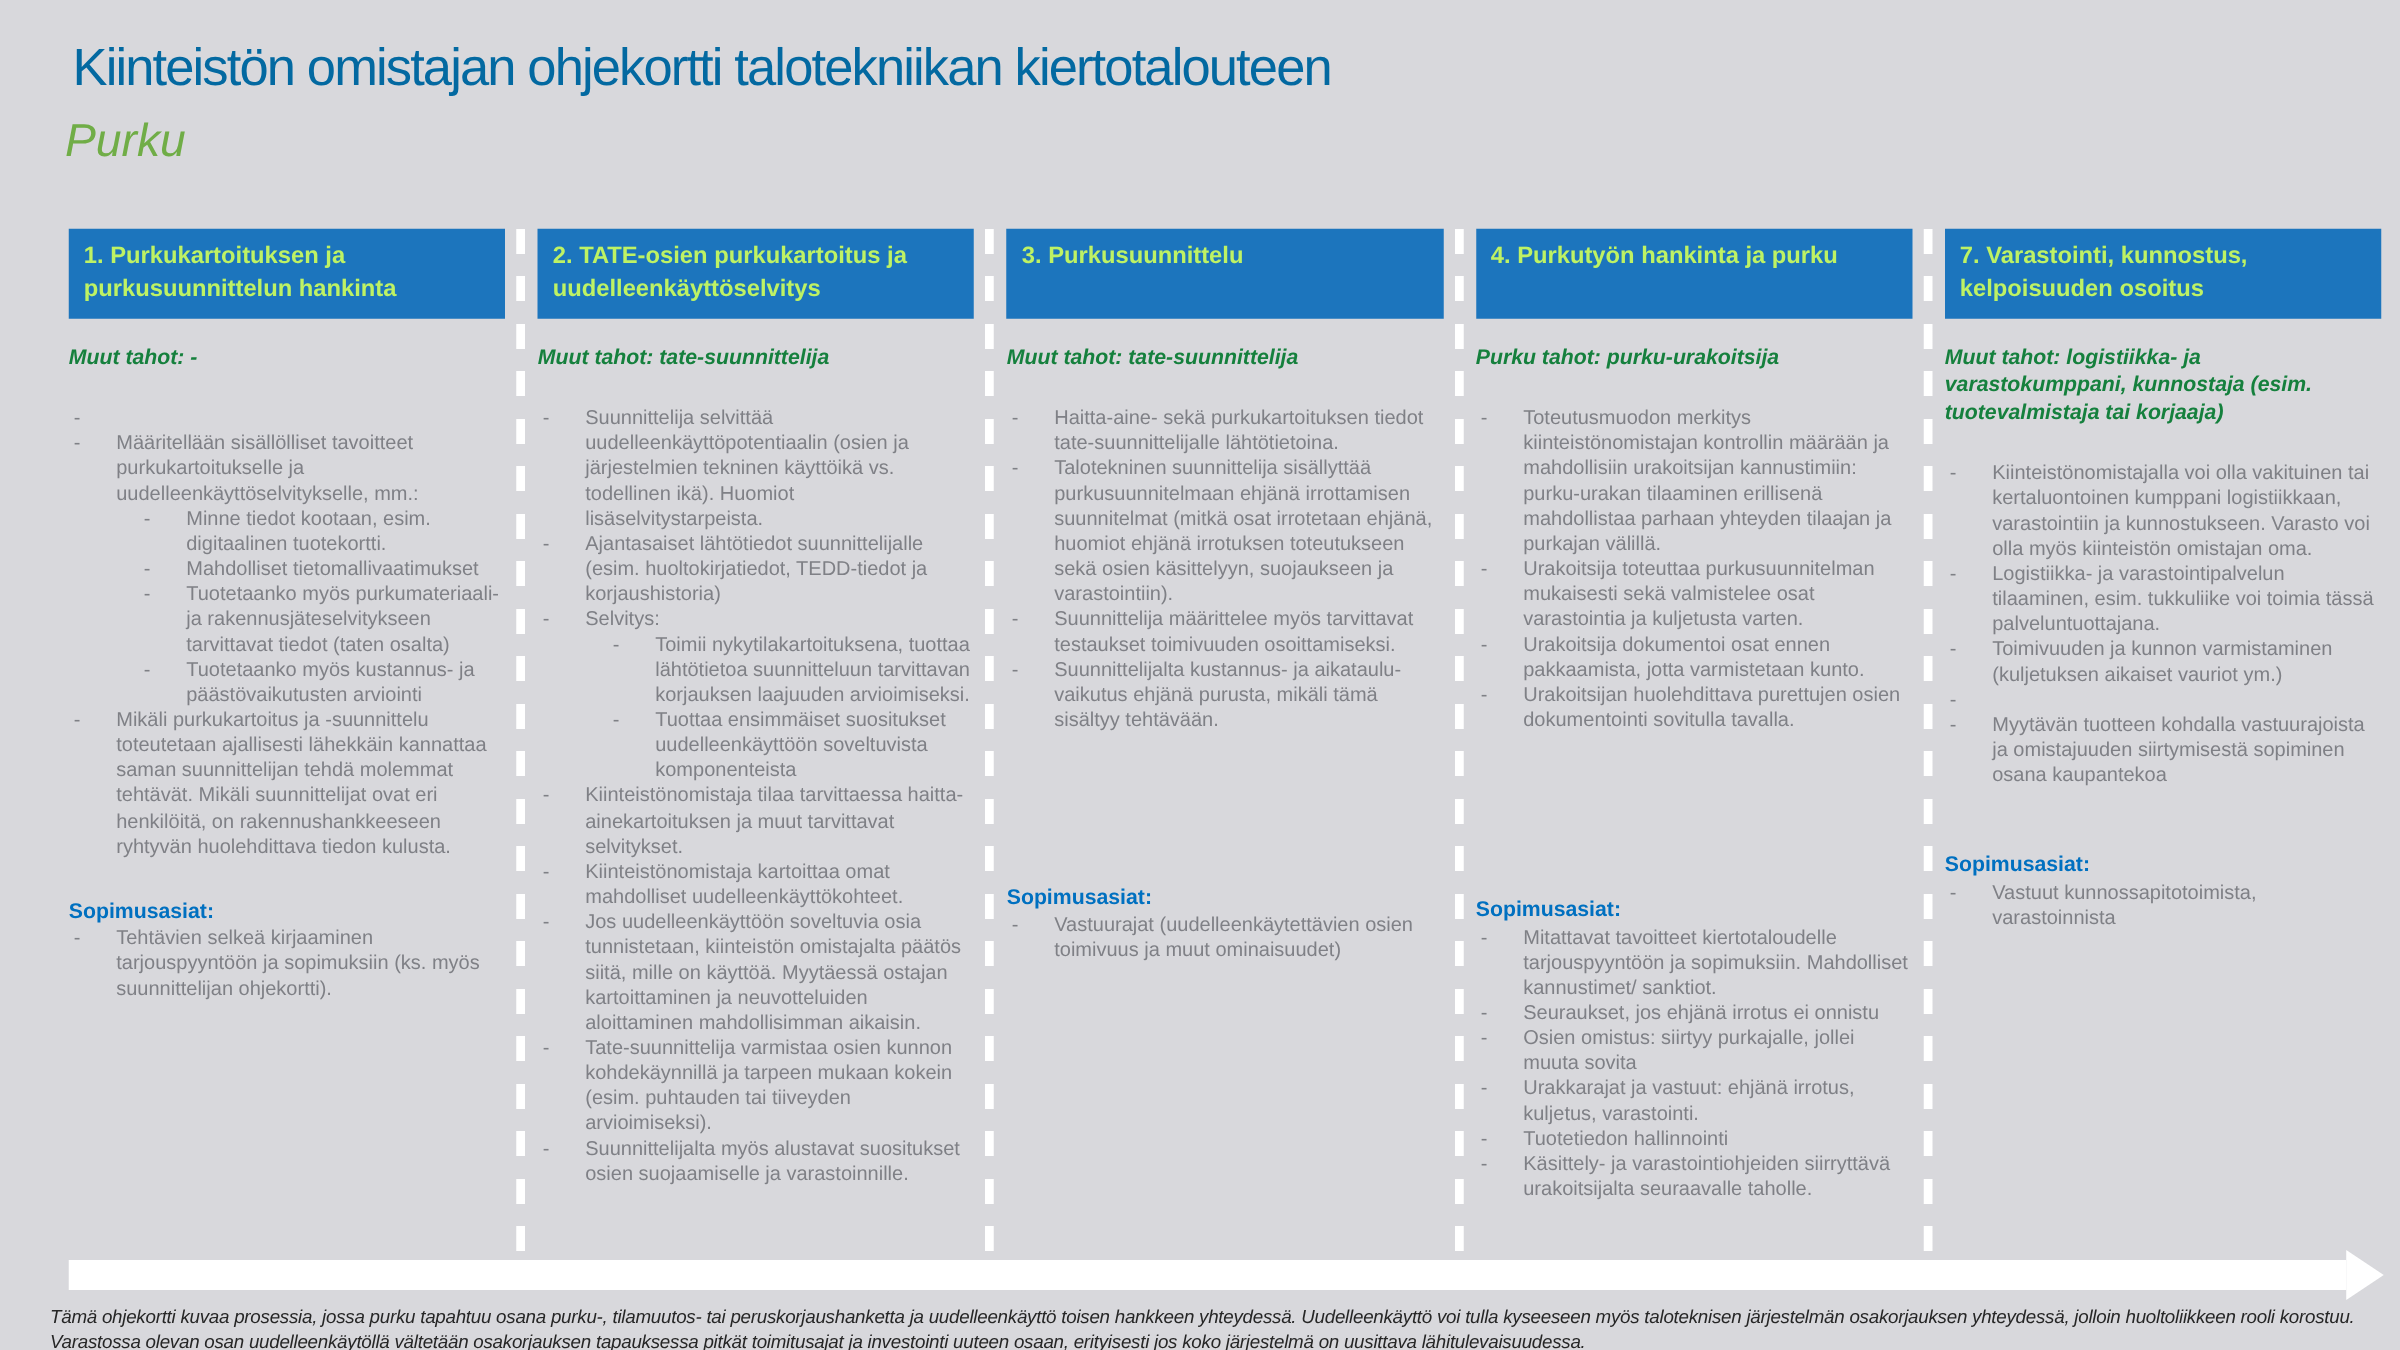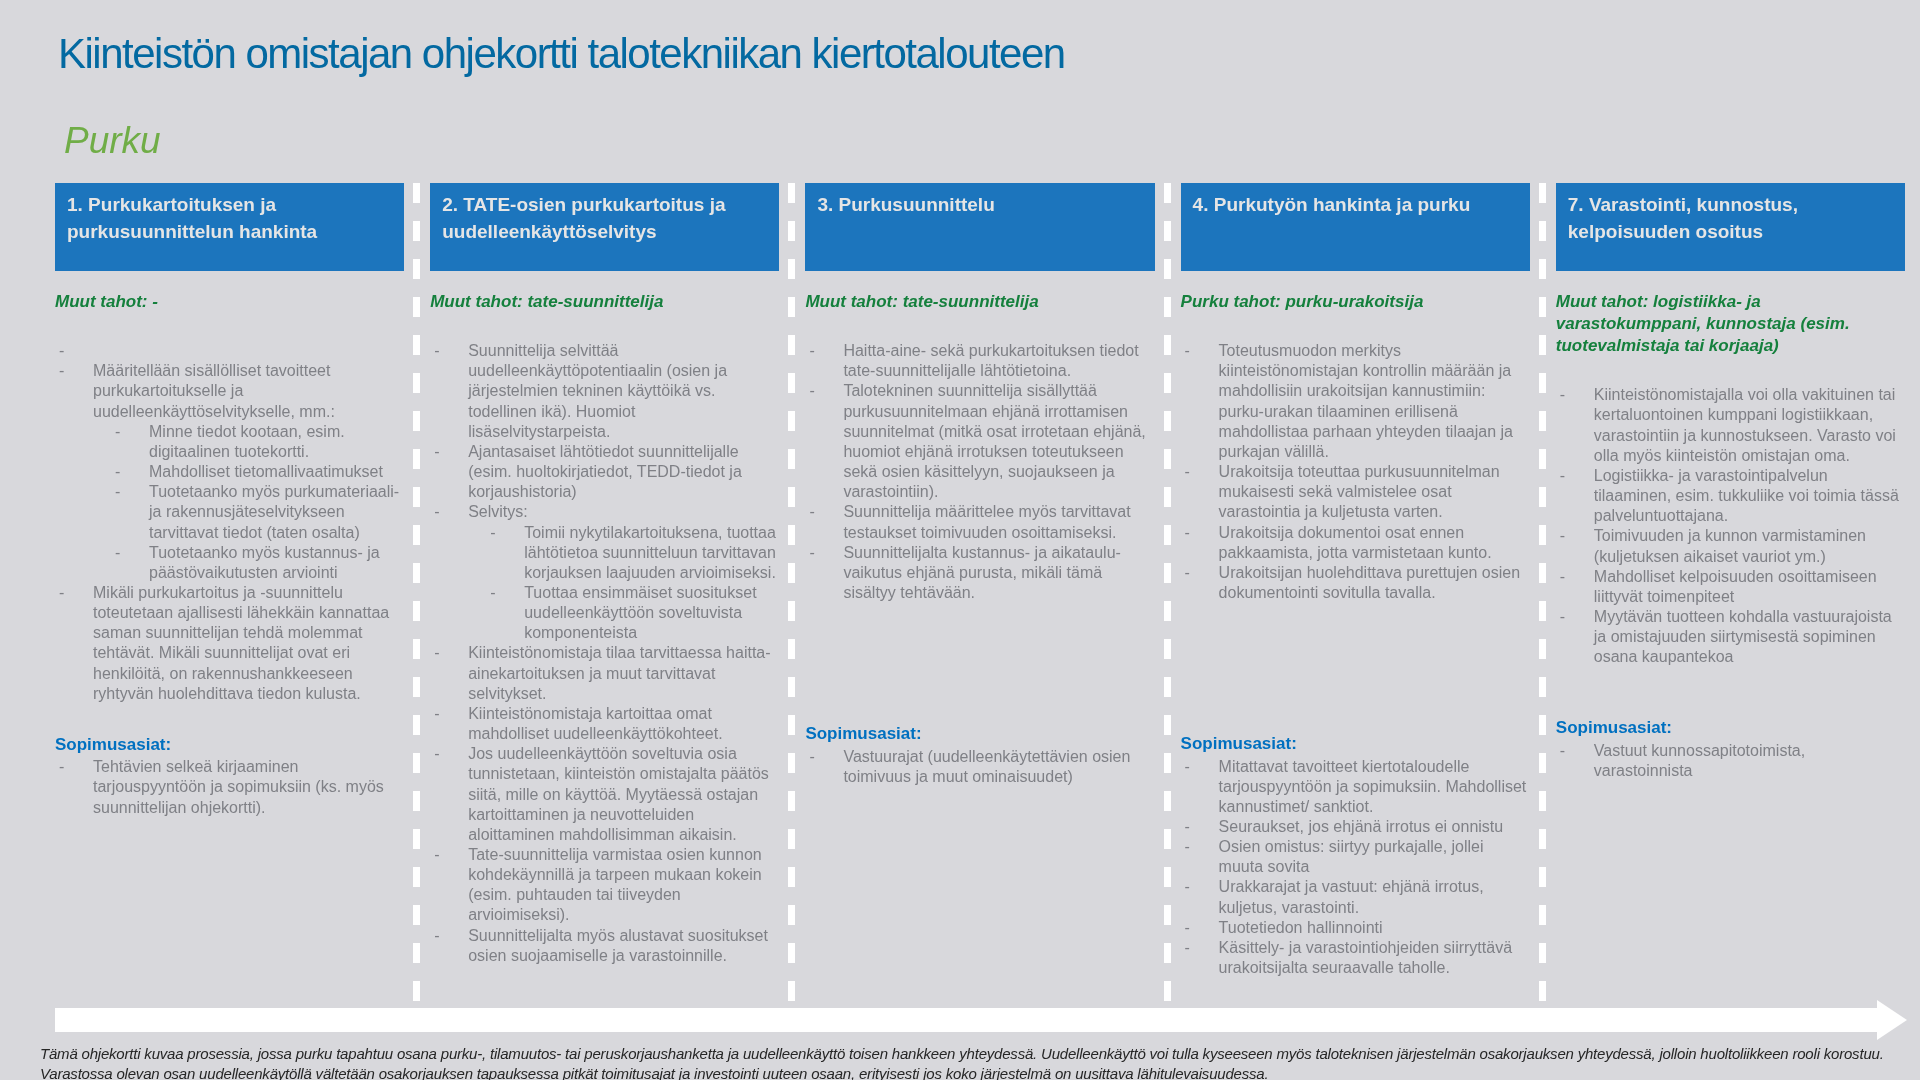--- a/index.html
+++ b/index.html
@@ -7,37 +7,37 @@
     position:relative; width:1920px; height:1080px;
     background:#d8d8dc; overflow:hidden;
     font-family:"Liberation Sans", sans-serif;
   }
   .title {
     position:absolute; left:58px; top:30px;
     font-size:42px; font-weight:normal; color:#0369a1; letter-spacing:-1.5px;
     white-space:nowrap;
   }
   .subtitle {
-    position:absolute; left:64px; top:92px;
-    font-size:37px; font-style:italic; color:#70ad47;margin-top:28px;
+    position:absolute; left:52px; top:92px;
+    font-size:37px; font-style:italic; color:#70ad47;
   }
   .columns {
     position:absolute; left:55px; top:183px; width:1850px;
     display:grid; grid-template-columns:repeat(5,1fr); column-gap:26px;
     align-items:stretch;
   }
   .column { position:relative; min-height:820px; }
   .column + .column::before {
     content:""; position:absolute; left:-17px; top:0; height:100%; width:7px;
     background:repeating-linear-gradient(to bottom,#ffffff 0 20px, transparent 20px 38px);
   }
   .col-header {
-    background:#1c75bd; color:#e5e5e5; font-weight:bold;
+    background:#1c75bd; color:#bef264; font-weight:bold;
     font-size:19px; line-height:1.4; padding:9px 12px 0 12px;
-    height:88px; box-sizing:border-box;
+    height:72px; box-sizing:border-box;
   }
   .col-body {
     padding-top:20px; color:#7f8086; font-size:16px; line-height:1.26;
   }
   .muut-tahot {
     color:#15803d; font-weight:bold; font-style:italic;
     font-size:17px; line-height:1.3; margin:0 0 28px 0;
   }
   .bullet { display:flex; }
   .bullet .marker { flex:0 0 38px; padding-left:4px; box-sizing:border-box; }
@@ -270,21 +270,20 @@
             <div class="bullet lvl1">
               <span class="marker">-</span>
               <span class="btext">Logistiikka- ja varastointipalvelun tilaaminen, esim. tukkuliike voi toimia tässä palveluntuottajana.</span>
             </div>
             <div class="bullet lvl1">
               <span class="marker">-</span>
               <span class="btext">Toimivuuden ja kunnon varmistaminen (kuljetuksen aikaiset vauriot ym.)</span>
             </div>
             <div class="bullet lvl1">
               <span class="marker">-</span>
-              <span class="btext">Mahdolliset kelpoisuuden osoittamiseen liittyvät toimenpiteet</span>
             </div>
             <div class="bullet lvl1">
               <span class="marker">-</span>
               <span class="btext">Myytävän tuotteen kohdalla vastuurajoista ja omistajuuden siirtymisestä sopiminen osana kaupantekoa</span>
             </div>
           </div>
         <div class="sopimus-block">
           <p class="sopimus-title">Sopimusasiat:</p>
           <div>
               <div class="bullet lvl1">

